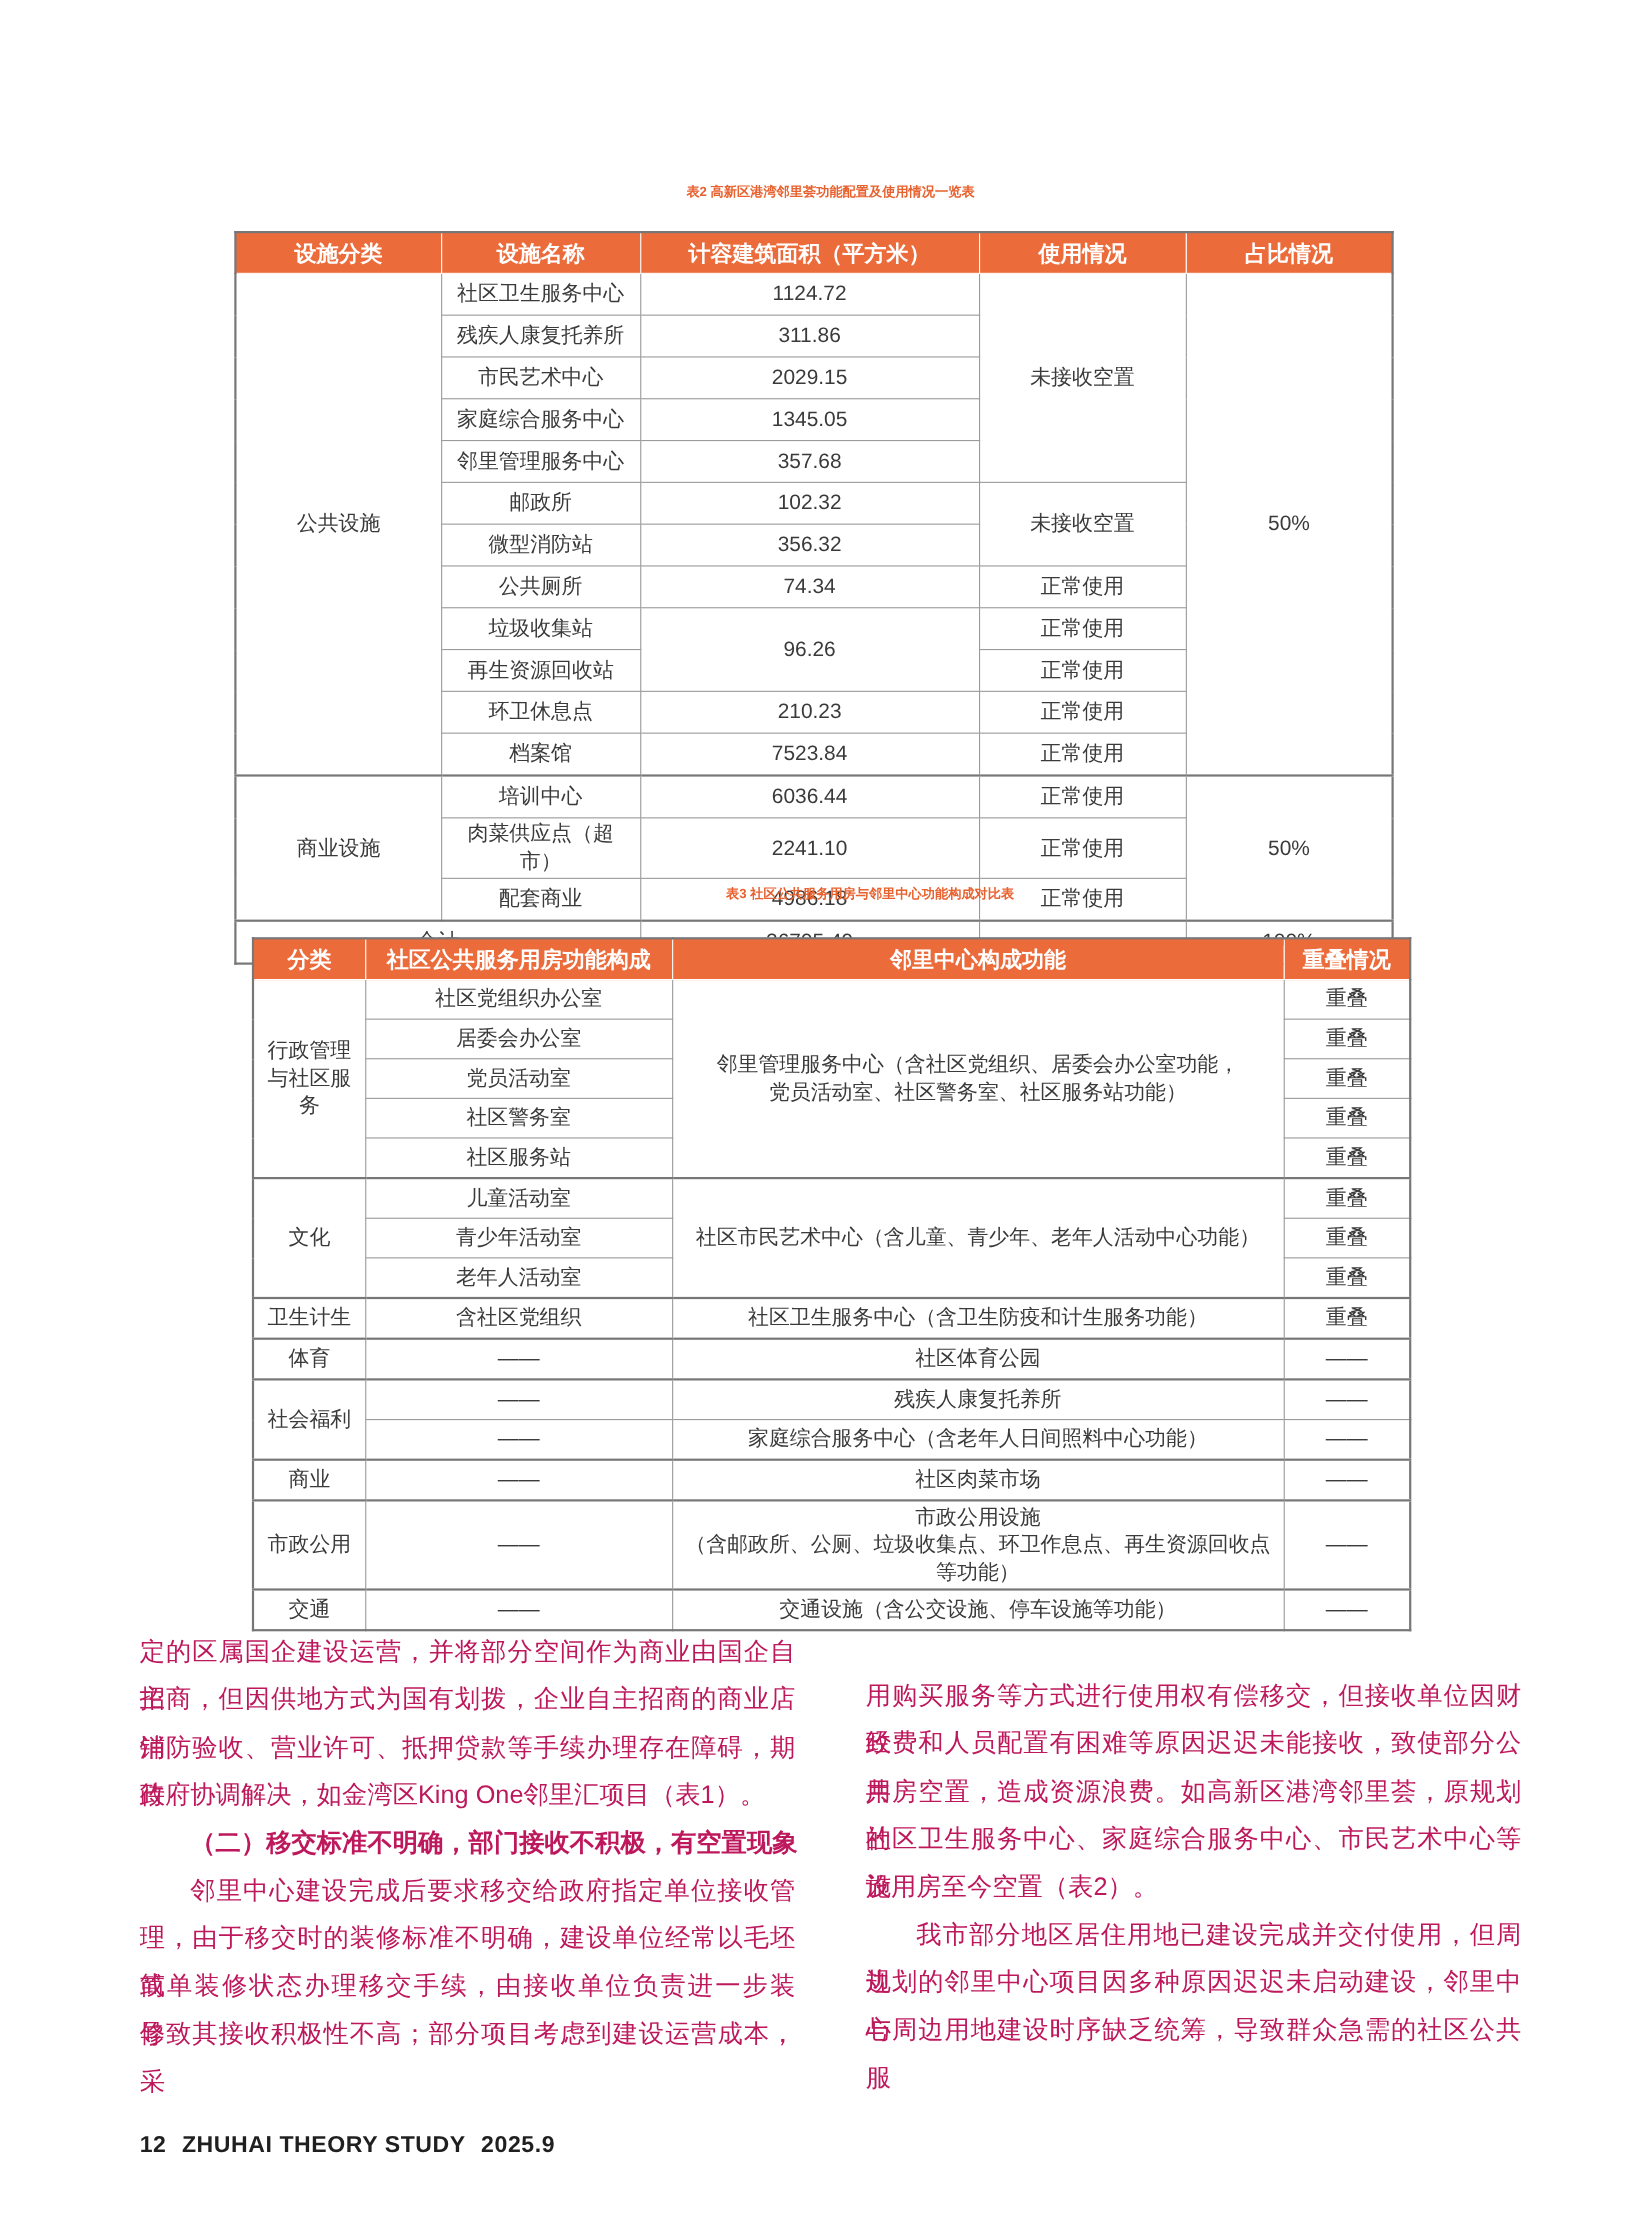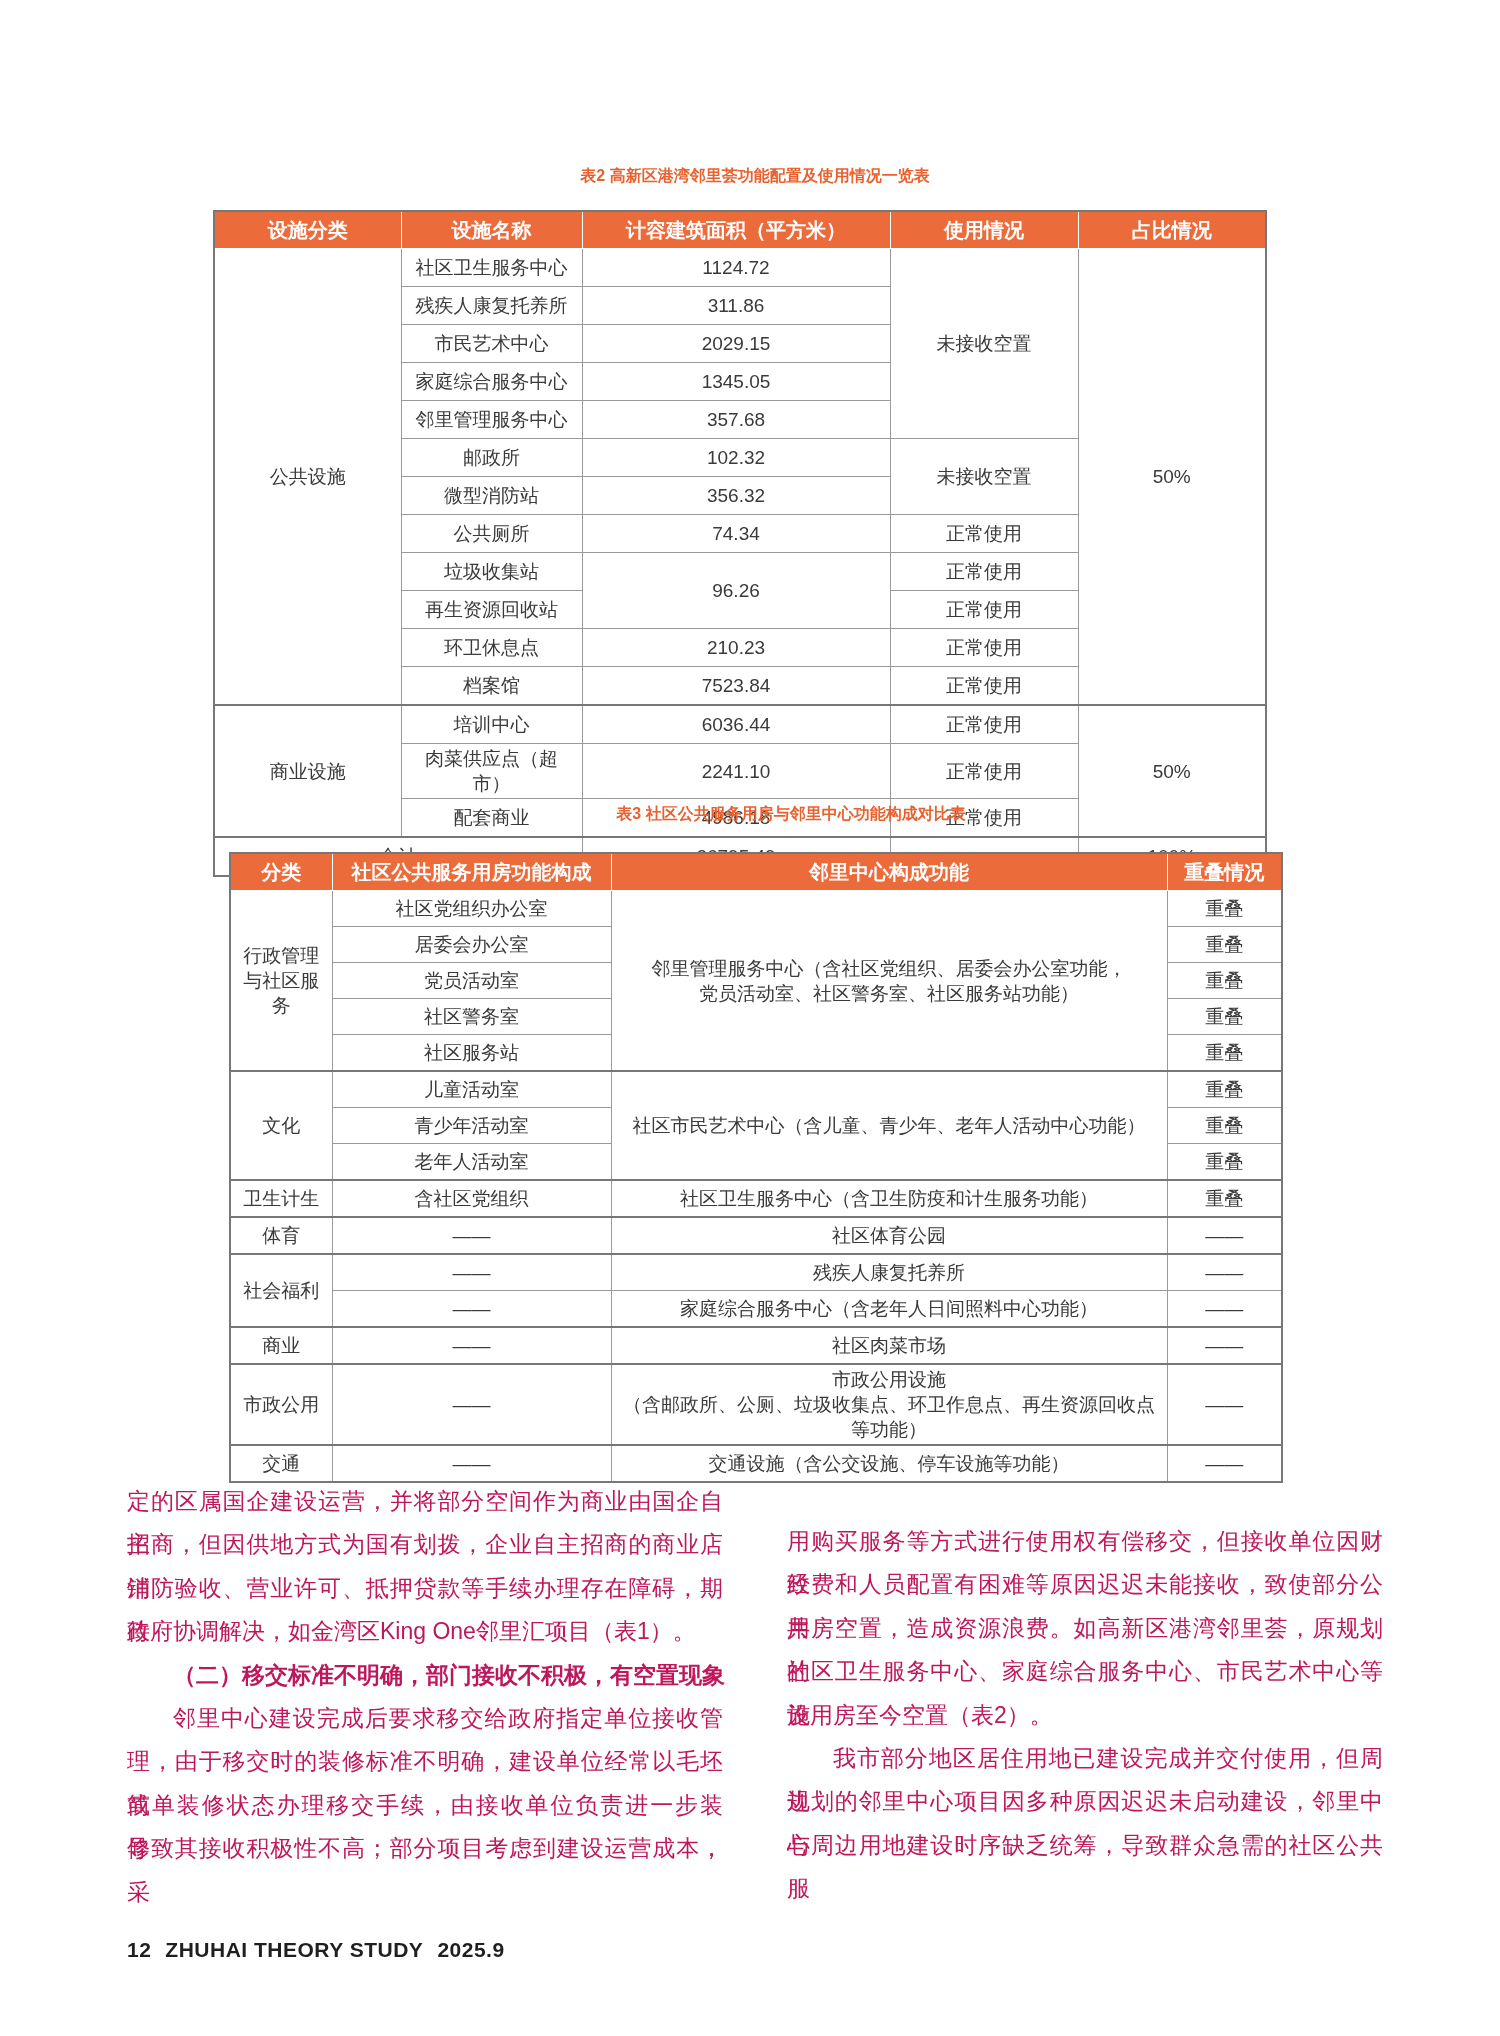--- a/index.html
+++ b/index.html
@@ -10,21 +10,21 @@
   .header-bar{position:absolute;left:85px;top:64px;width:865px;height:58px;
 Type    background:var(--orange);color:#fff;display:flex;align-items:center;}
   .brand-cn{font-size:27px;font-weight:bold;margin-left:20px;letter-spacing:2px;white-space:nowrap;}
   .brand-en{font-size:13.5px;line-height:16px;margin-left:12px;font-weight:bold;
             white-space:pre-line;letter-spacing:0.3px;}
   .hdr-divider{width:2px;height:32px;background:#ffffff;margin-left:60px;}
   .section-title{font-size:23px;margin-left:34px;letter-spacing:1px;white-space:nowrap;}
 
   
   .table-title{position:absolute;left:229px;width:1052px;text-align:center;
-               color:var(--accent);font-weight:bold;font-size:16px;}
+               color:var(--accent);font-weight:bold;font-size:12px;}
   #t2-title{top:166px;}
   #t3-title{top:804px;margin-left:36px;}
 
   
   table.doc{position:absolute;border-collapse:collapse;table-layout:fixed;
             border:2px solid #777;}
   #table2{left:213px;top:210px;width:1052px;}
   #table3{left:229px;top:852px;width:1052px;}
   table.doc th{background:var(--orange);color:#fff;font-size:20px;font-weight:bold;
                height:36px;border:1px solid #fff;padding:0 4px;}

